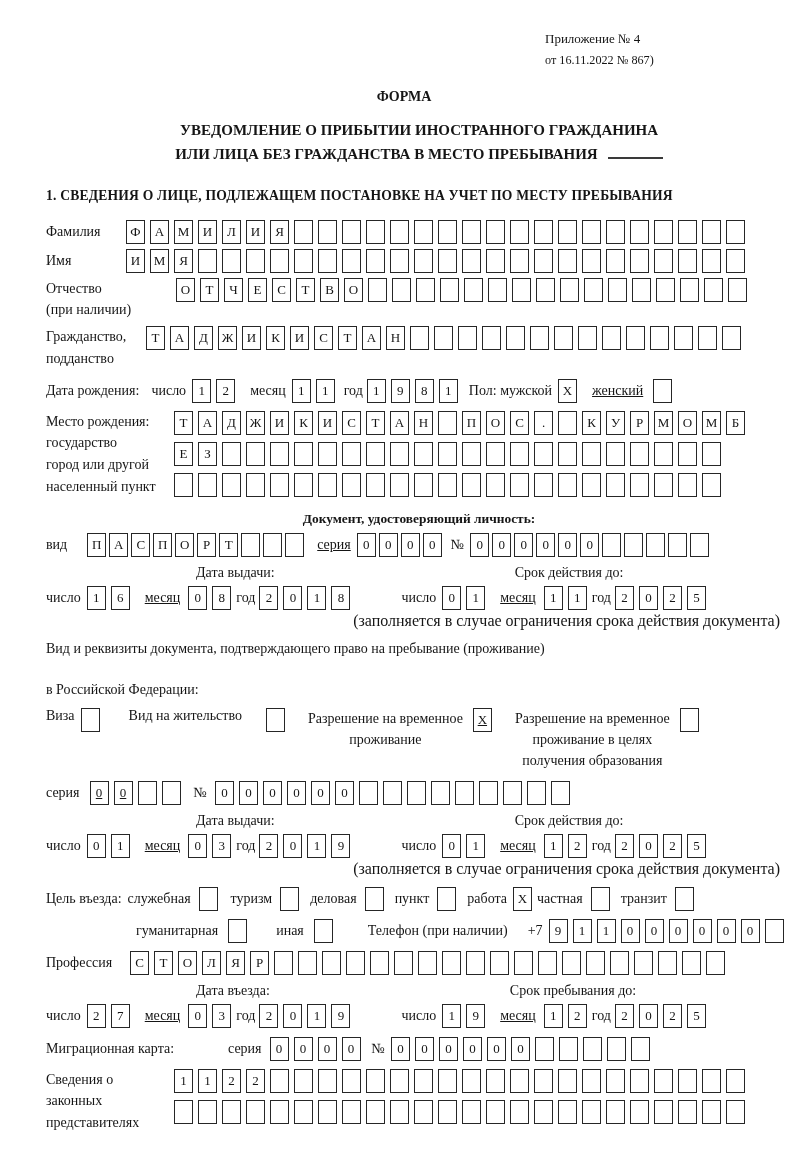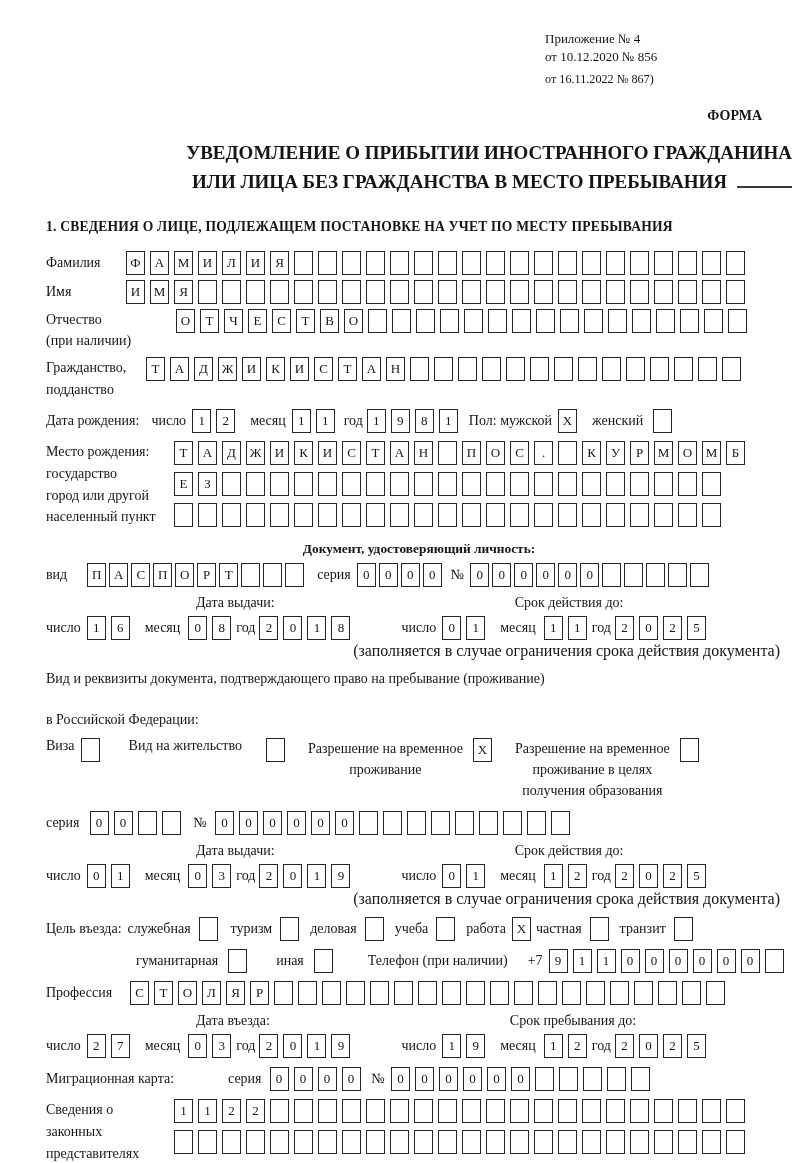--- a/index.html
+++ b/index.html
@@ -7,42 +7,42 @@
   body {
     width:800px; height:1163px; overflow:hidden;
     font-family:"Liberation Serif","DejaVu Serif",serif;
     color:#151515;
   }
   .page { padding:30px 8px 0 46px; }
 
   
   .appendix { margin-left:499px; font-size:13px; line-height:1.42; }
   .appendix .note { font-size:12.2px; margin-top:4px; line-height:1.38; }
-  .forma { text-align:right; padding-right:30px; font-weight:bold; font-size:14px; margin-top:20px; }
-
-  .title { text-align:right; font-weight:bold; font-size:19px; line-height:1.55; margin-top:14px; }
+  .forma { text-align:center; padding-right:30px; font-weight:bold; font-size:14px; margin-top:20px; }
+
+  .title { text-align:center; font-weight:bold; font-size:15px; line-height:1.55; margin-top:14px; }
   .blank-line { display:inline-block; width:55px; border-bottom:2px solid #3a3a3a; margin-left:10px; }
   .sec-heading { text-align:left; font-weight:bold; font-size:13.6px; margin-top:22px; letter-spacing:.2px; }
 
   .row { display:flex; align-items:center; margin-top:5px; }
   .top { align-items:flex-start; }
   .lbl { font-size:14px; flex-shrink:0; white-space:nowrap; }
   .two-line div { line-height:1.55; }
 
   .cells { display:inline-flex; flex-shrink:0; }
   .cell {
     display:inline-block; width:17px; height:22px; border:1.6px solid #262626;
     margin-right:5px; text-align:center; font-size:13px; line-height:22px;
     flex-shrink:0; background:#fff;
   }
   .tight .cell { margin-right:3px; }
 
   .w80 { width:80px; } .w128 { width:130px; } .w100 { width:100px; }
   .w122 { width:128px; } .w84 { width:84px; } .w150 { width:152px; }
-  .ml6 { margin-left:6px; } .ml8 { margin-left:8px; } .ml10 { margin-left:10px; }
+  .ml6 { margin-left:6px; } .ml8 { margin-left:8px; } .ml10 { margin-left:10px;text-decoration:underline; }
   .ml14 { margin-left:24px; } .ml18 { margin-left:18px; } .ml20 { margin-left:20px; }
   .ml30 { margin-left:30px; } .ml90 { margin-left:90px; }
   .mt8 { margin-top:7px; }
   .gap { margin-left:10px; margin-right:6px; }
   .gap2 { margin-left:12px; margin-right:6px; }
 
   .doc-heading { text-align:center; font-weight:bold; font-size:13.4px; margin-top:10px; }
 
   .dates-header { margin-top:8px; }
   .dh-left { margin-left:150px; }
@@ -54,21 +54,20 @@
   .multiline { font-size:14px; text-align:center; line-height:1.5; flex-shrink:0; }
   .chk-row { margin-top:8px; }
 </style>
 </head>
 <body>
 
 <div class="page">
 
   <div class="appendix">
     <div>Приложение № 4</div>
-    <div>от 10.12.2020 № 856</div>
     <div class="note">
       <div>от 16.11.2022 № 867)</div>
     </div>
   </div>
 
   <div class="forma">ФОРМА</div>
 
   <div class="title">
     <div>УВЕДОМЛЕНИЕ О ПРИБЫТИИ ИНОСТРАННОГО ГРАЖДАНИНА</div>
     <div>
@@ -514,21 +513,21 @@
         <span class="cell"></span>
       </span>
     <span class="lbl ml8">туризм</span>
     <span class="cells ml8">
         <span class="cell"></span>
       </span>
     <span class="lbl ml6">деловая</span>
     <span class="cells ml8">
         <span class="cell"></span>
       </span>
-    <span class="lbl ml6">учеба</span>
+    <span class="lbl ml6">пункт</span>
     <span class="cells ml8">
         <span class="cell"></span>
       </span>
     <span class="lbl ml6">работа</span>
     <span class="cells ml6">
         <span class="cell">X</span>
       </span>
     <span class="lbl ml4">частная</span>
     <span class="cells ml8">
         <span class="cell"></span>

